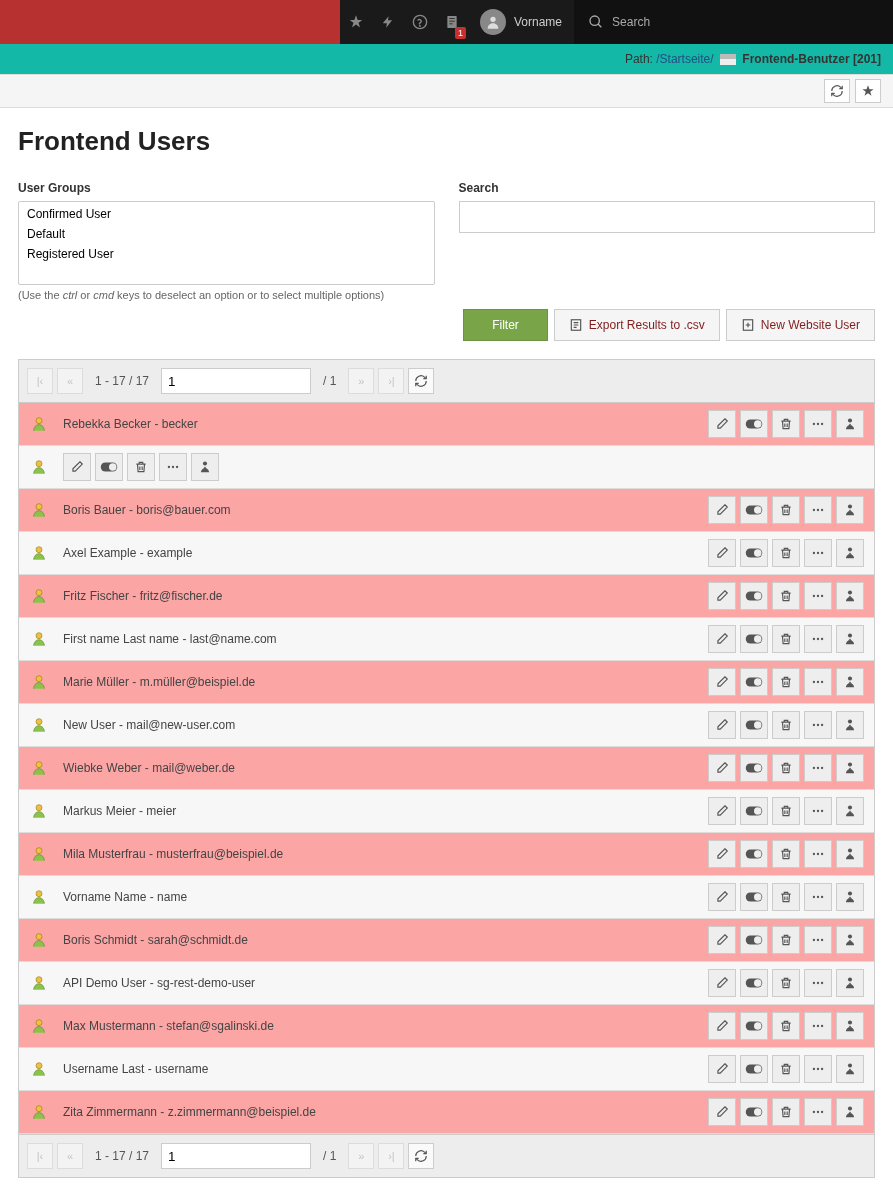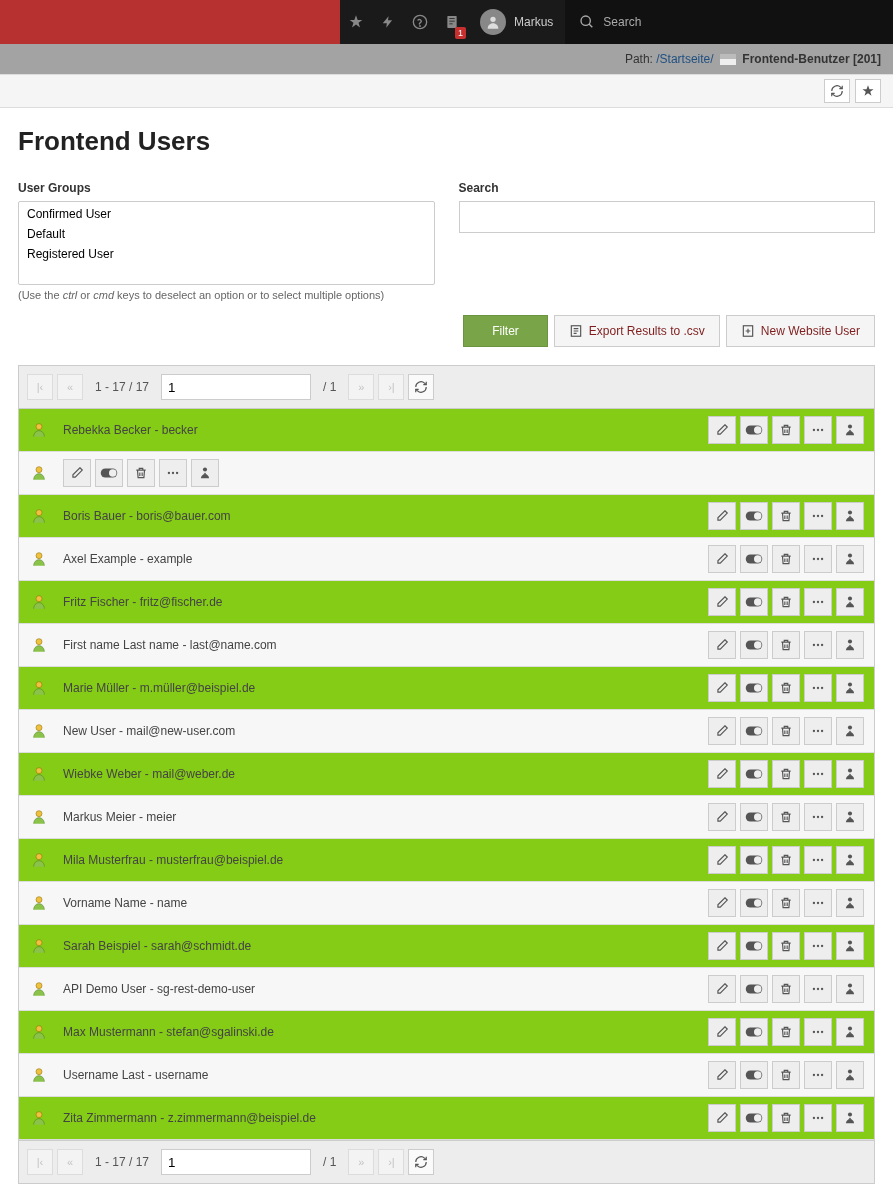--- a/index.html
+++ b/index.html
@@ -5,46 +5,46 @@
 * { box-sizing: border-box; margin: 0; padding: 0; }
 body { font-family: Verdana, Arial, sans-serif; font-size: 12px; color: #333; background: #fff; width: 893px; }
 .topbar { display: flex; height: 44px; background: #1a1a1a; }
 .topbar-red { width: 340px; background: #b83131; }
 .topbar-icons { display: flex; align-items: center; }
 .topbar-icon { width: 32px; height: 44px; display: flex; align-items: center; justify-content: center; color: #888; cursor: pointer; position: relative; }
 .badge { position: absolute; bottom: 5px; right: 2px; background: #c83030; color: #fff; font-size: 9px; padding: 1px 3px; border-radius: 2px; }
 .user-section { display: flex; align-items: center; gap: 8px; padding: 0 12px; color: #ccc; }
 .avatar { width: 26px; height: 26px; background: #888; border-radius: 50%; display: flex; align-items: center; justify-content: center; }
 .search-section { flex: 1; display: flex; align-items: center; gap: 8px; padding: 0 14px; color: #aaa; background: #111; }
-.pathbar { background: #a3a3a3; padding: 8px 12px; text-align: right; border-bottom: 1px solid #ddd; font-size: 12px; }
+.pathbar { background: #14b8a6; padding: 8px 12px; text-align: right; border-bottom: 1px solid #ddd; font-size: 12px; }
 .pathbar b { font-weight: bold; }
 .mini-toolbar { background: #f5f5f5; padding: 4px 12px; text-align: right; border-bottom: 1px solid #ddd; }
 .mini-btn { display: inline-flex; width: 26px; height: 24px; align-items: center; justify-content: center; border: 1px solid #ccc; background: #fff; margin-left: 2px; cursor: pointer; }
 .content { padding: 18px; }
 h1 { font-size: 26px; font-weight: bold; margin-bottom: 24px; color: #222; }
-.filter-row { display: flex; gap: 24px; margin-bottom: 14px; }
+.filter-row { display: flex; gap: 24px; margin-bottom: 8px; }
 .filter-col { flex: 1; }
 .filter-col label { font-weight: bold; display: block; margin-bottom: 6px; }
 select[multiple] { width: 100%; height: 84px; border: 1px solid #ccc; font-size: 12px; padding: 2px; }
 select[multiple] option { padding: 3px 6px; }
 .hint { font-size: 11px; color: #666; margin-top: 4px; }
 .hint em { font-style: italic; text-align: center; }
 input[type=text].search-field { width: 100%; height: 32px; border: 1px solid #ccc; padding: 4px 8px; }
 .btn-row { display: flex; gap: 6px; margin-bottom: 18px; justify-content: flex-end; }
 .btn { display: inline-flex; align-items: center; gap: 6px; padding: 8px 14px; border: 1px solid #ccc; background: #f5f5f5; cursor: pointer; font-size: 12px; color: #7f1d1d; }
 .btn svg { width: 14px; height: 14px; }
 .btn-primary { background: #79a548; border-color: #6b9440; color: #fff; padding: 8px 28px; }
 .panel { border: 1px solid #ccc; background: #ededed; }
 .pager { display: flex; align-items: center; gap: 4px; padding: 8px; border-bottom: 1px solid #ccc; }
 .pager:last-child { border-bottom: none; border-top: 1px solid #ccc; }
 .pager-btn { width: 26px; height: 26px; display: flex; align-items: center; justify-content: center; border: 1px solid #ccc; background: #fafafa; color: #999; cursor: pointer; font-size: 11px; }
 .pager-btn.disabled { opacity: 0.5; cursor: default; }
 .pager-info { padding: 0 8px; color: #555; }
 .pager-input { width: 150px; height: 26px; border: 1px solid #ccc; padding: 2px 6px; }
-.user-row { display: flex; align-items: center; padding: 7px 10px; background: #84cc16; border-bottom: 1px solid #ddd; }
+.user-row { display: flex; align-items: center; padding: 7px 10px; background: #fca5a5; border-bottom: 1px solid #ddd; }
 .user-row:nth-child(even) { background: #f7f7f7; }
 .user-icon { width: 20px; margin-right: 14px; display: flex; align-items: center; justify-content: center;}
 .user-label { flex: 1; color: #444; }
 .row-actions { display: flex; gap: 4px; }
 .row-btn { width: 28px; height: 28px; display: flex; align-items: center; justify-content: center; border: 1px solid #ccc; background: #eee; cursor: pointer; color: #555; }
 svg { display: block; }
 a { color: #205081; text-decoration: none; }
 .flag { display:inline-block; width:16px; height:11px; background: linear-gradient(#bbb 50%, #eee 50%); vertical-align: middle; margin: 0 3px;}
 </style>
 </head>
@@ -80,21 +80,21 @@
       <span class="badge">1</span>
     </div>
   </div>
   <div class="user-section">
     <div class="avatar">
       <svg width="16" height="16" viewBox="0 0 24 24" fill="#ddd">
           <circle cx="12" cy="8" r="4"></circle>
           <path d="M4 22c0-4.4 3.6-8 8-8s8 3.6 8 8"></path>
         </svg>
     </div>
-    <span>Markus</span>
+    <span>Vorname</span>
   </div>
   <div class="search-section">
     <svg width="16" height="16" viewBox="0 0 24 24" fill="none" stroke="#aaa" stroke-width="2">
         <circle cx="10" cy="10" r="7"></circle>
         <line x1="20" y1="20" x2="15" y2="15"></line>
       </svg>
     <span>Search</span>
   </div>
 </div>
 
@@ -666,21 +666,21 @@
             </span>
           </span>
         </div>
         <div class="user-row">
           <span class="user-icon">
             <svg width="16" height="18" viewBox="0 0 24 24">
               <circle cx="12" cy="7" r="4.5" fill="#f0c040" stroke="#8a6d00" stroke-width="0.8"></circle>
               <path d="M4 22c0-5 3.5-9 8-9s8 4 8 9" fill="#8bc34a" stroke="#4a7a1a" stroke-width="0.8"></path>
             </svg>
           </span>
-          <span class="user-label">Sarah Beispiel - sarah@schmidt.de</span>
+          <span class="user-label">Boris Schmidt - sarah@schmidt.de</span>
           <span class="row-actions">
             <span class="row-btn" title="edit">
               <svg width="14" height="14" viewBox="0 0 24 24" fill="none" stroke="#555" stroke-width="2">
                 <path d="M17 3l4 4-12 12H5v-4z"></path>
               </svg>
             </span>
             <span class="row-btn" title="toggle">
               <svg width="18" height="12" viewBox="0 0 24 14">
                 <rect x="1" y="1" width="22" height="12" rx="6" fill="#555"></rect>
                 <circle cx="17" cy="7" r="5" fill="#eee"></circle>

